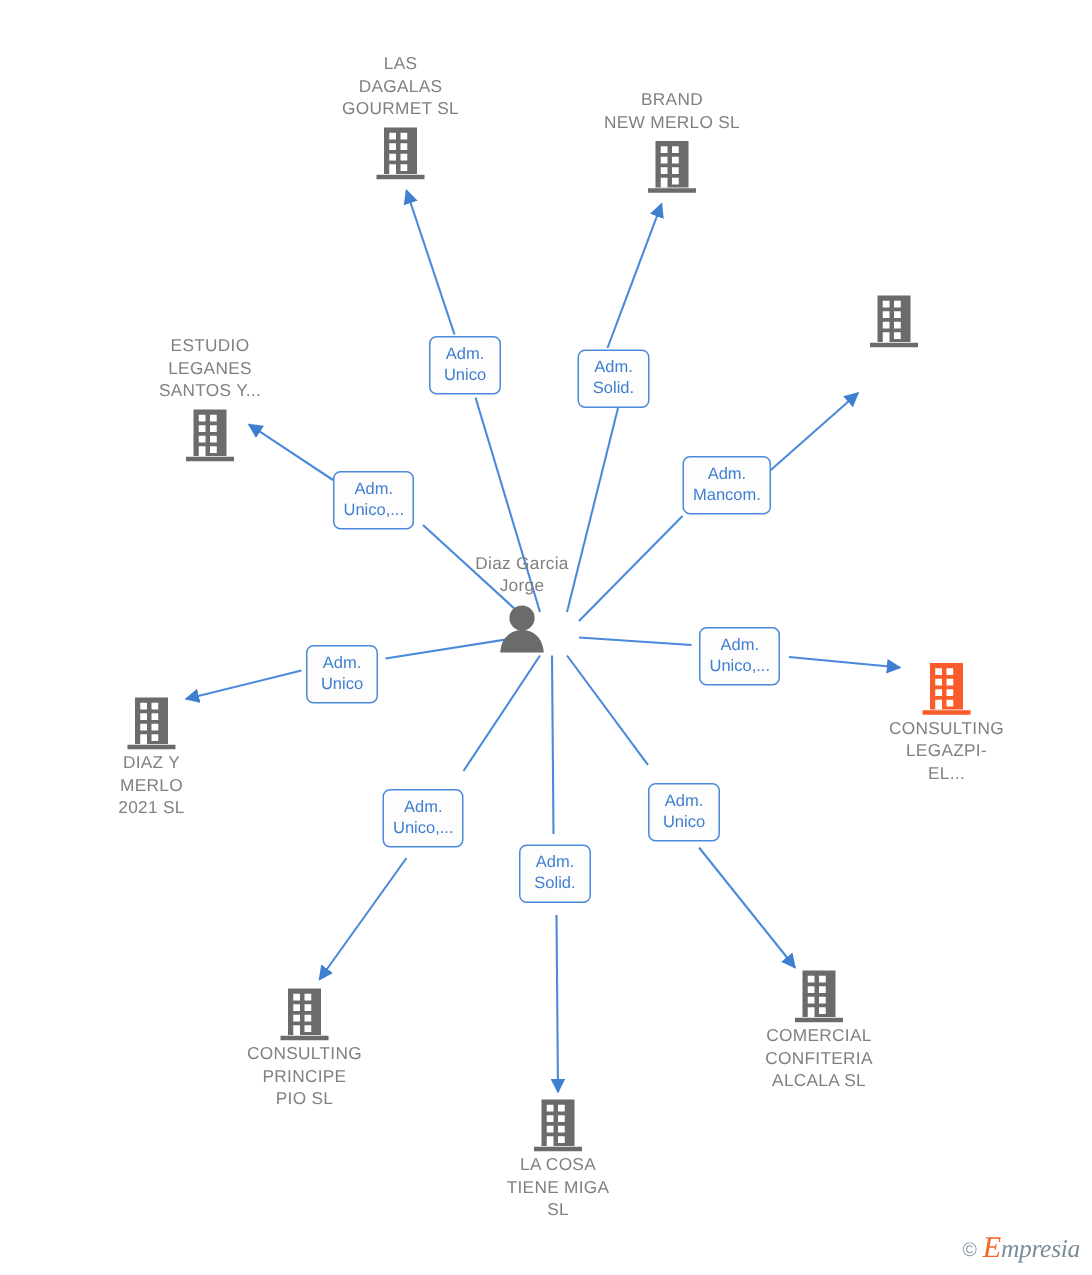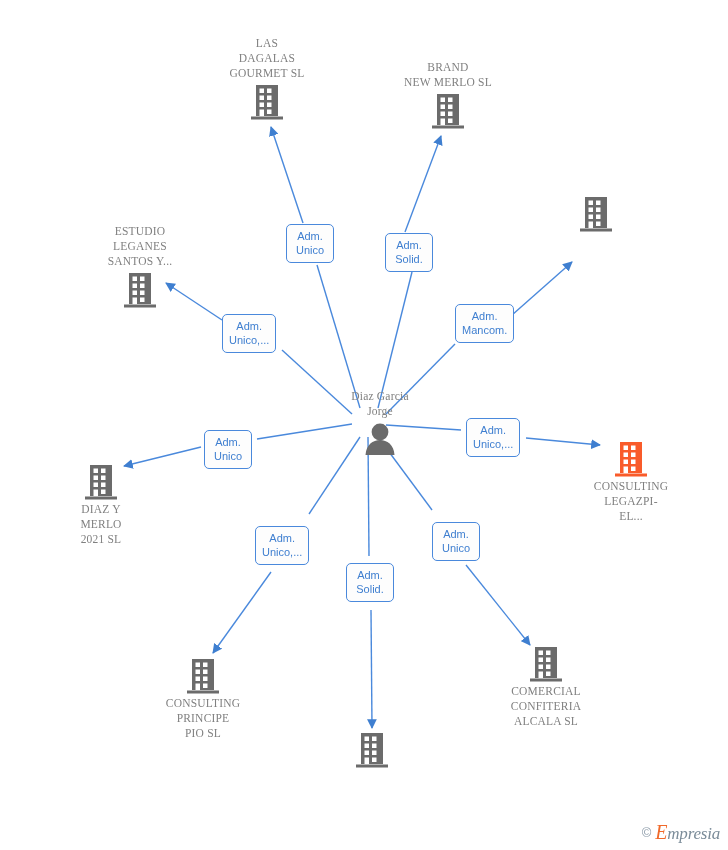--- a/index.html
+++ b/index.html
@@ -27,21 +27,20 @@
     pointer-events: none;
   }
 
   
   .node {
     position: absolute;
     width: 150px;
     margin-left: -75px;
     text-align: center;
     line-height: 15px;
-    font-family: Liberation Serif, serif;
   }
   .node .caption {
     font-size: 11.5px;
     letter-spacing: 0.2px;
     color: #808080;
     white-space: pre-line;
   }
   .node .glyph {
     display: block;
     margin: 0 auto;
@@ -120,21 +119,21 @@
         <path d="M360,437 L 309,514"></path>
         <path d="M271,572 L 213,653" marker-end="url(#arrow)"></path>
         <path d="M368,437 L 369,556"></path>
         <path d="M371,610 L 372,728" marker-end="url(#arrow)"></path>
         <path d="M378,437 L 432,510"></path>
         <path d="M466,565 L 530,645" marker-end="url(#arrow)"></path>
       </g>
   </svg>
 
   <div id="nodes-layer">
-      <div class="node above" style="left: 380px; top: 369px; margin-top: 20px;"><div class="caption">Diaz Garcia
+      <div class="node above" style="left: 348px; top: 369px;"><div class="caption">Diaz Garcia
 Jorge</div><span><svg class="glyph" viewBox="0 0 34 38" xmlns="http://www.w3.org/2000/svg">
             <circle cx="17" cy="11" r="8.4" fill="#6b6b6b"></circle>
             <path d="M2.5 34 C3.2 23.6 10 19 17 19 C24 19 30.8 23.6 31.5 34 Z" fill="#6b6b6b"></path>
           </svg></span></div>
       <div class="node above" style="left: 267px; top: 36px;"><div class="caption">LAS
 DAGALAS
 GOURMET  SL</div><span><svg class="glyph" viewBox="0 0 34 38" xmlns="http://www.w3.org/2000/svg">
             <rect x="6" y="2" width="22" height="31" fill="#6b6b6b"></rect>
             <rect x="9.5" y="5.5" width="4.5" height="4.5" fill="#fff"></rect>
             <rect x="17" y="5.5" width="4.5" height="4.5" fill="#fff"></rect>
@@ -231,21 +230,23 @@
             <rect x="6" y="2" width="22" height="31" fill="#6b6b6b"></rect>
             <rect x="9.5" y="5.5" width="4.5" height="4.5" fill="#fff"></rect>
             <rect x="17" y="5.5" width="4.5" height="4.5" fill="#fff"></rect>
             <rect x="9.5" y="12.5" width="4.5" height="4.5" fill="#fff"></rect>
             <rect x="17" y="12.5" width="4.5" height="4.5" fill="#fff"></rect>
             <rect x="9.5" y="19.5" width="4.5" height="4.5" fill="#fff"></rect>
             <rect x="17" y="19.5" width="4.5" height="4.5" fill="#fff"></rect>
             <rect x="9.5" y="26.5" width="4.5" height="6.5" fill="#fff"></rect>
             <rect x="17" y="26.5" width="4.5" height="4.5" fill="#fff"></rect>
             <rect x="1" y="33.5" width="32" height="3" fill="#6b6b6b"></rect>
-          </svg></span></div>
+          </svg></span><div class="caption">LA COSA
+TIENE MIGA
+SL</div></div>
       <div class="node below" style="left: 546px; top: 645px;"><span><svg class="glyph" viewBox="0 0 34 38" xmlns="http://www.w3.org/2000/svg">
             <rect x="6" y="2" width="22" height="31" fill="#6b6b6b"></rect>
             <rect x="9.5" y="5.5" width="4.5" height="4.5" fill="#fff"></rect>
             <rect x="17" y="5.5" width="4.5" height="4.5" fill="#fff"></rect>
             <rect x="9.5" y="12.5" width="4.5" height="4.5" fill="#fff"></rect>
             <rect x="17" y="12.5" width="4.5" height="4.5" fill="#fff"></rect>
             <rect x="9.5" y="19.5" width="4.5" height="4.5" fill="#fff"></rect>
             <rect x="17" y="19.5" width="4.5" height="4.5" fill="#fff"></rect>
             <rect x="9.5" y="26.5" width="4.5" height="6.5" fill="#fff"></rect>
             <rect x="17" y="26.5" width="4.5" height="4.5" fill="#fff"></rect>

